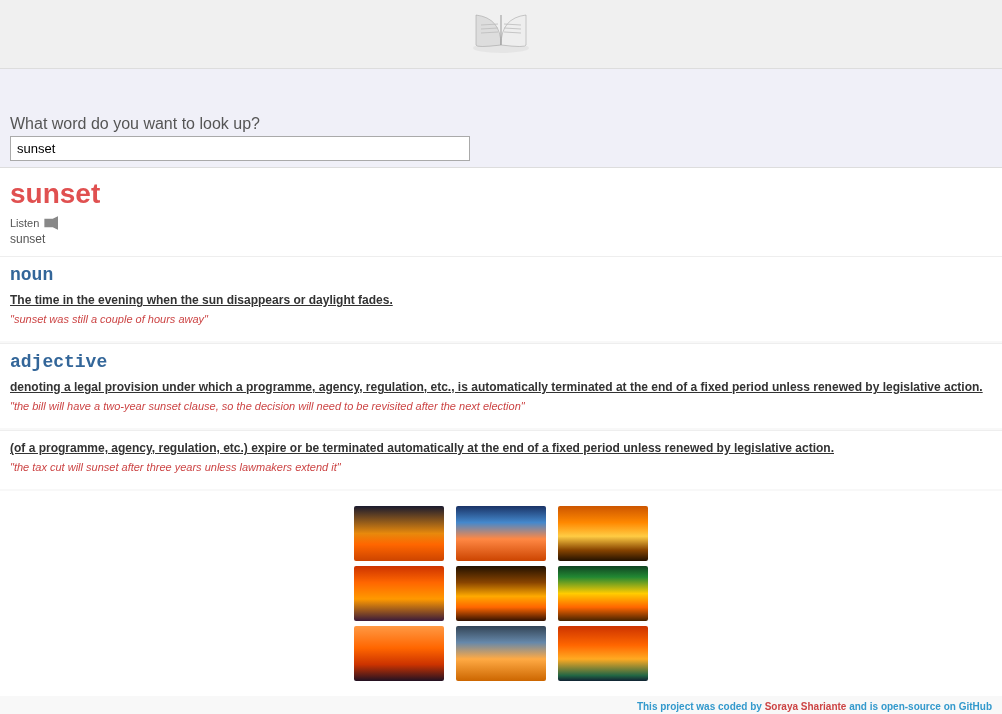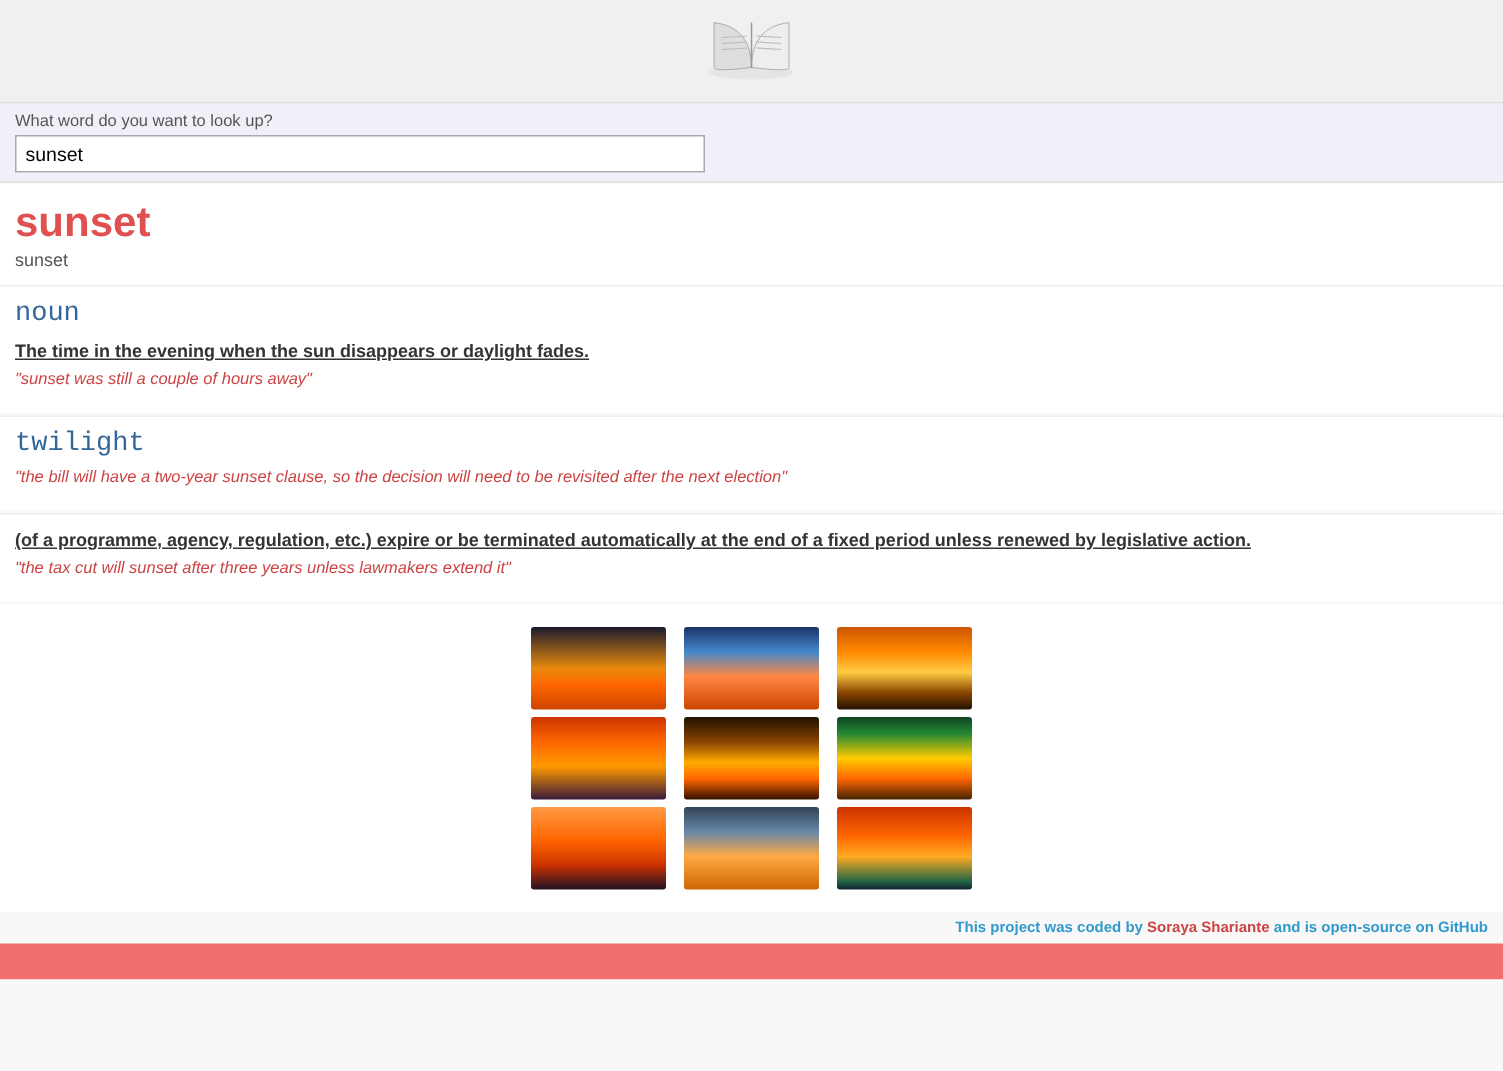--- a/index.html
+++ b/index.html
@@ -16,24 +16,25 @@
       font-size: 40px;
       line-height: 1;
     }
 
     .search-section {
       background: #f0f0f8;
       padding: 6px 10px;
       border-bottom: 1px solid #ddd;
     }
     .search-label {
-      font-size: 11px;
+      font-size: 16px;
       color: #555;
       margin-bottom: 3px;
       font-family: Arial, sans-serif;
+      margin-top: 40px;
     }
     .search-input {
       width: 460px;
       padding: 4px 6px;
       border: 1px solid #aaa;
       font-size: 13px;
       background: white;
       outline: none;
     }
 
@@ -74,21 +75,21 @@
       background: white;
       margin-bottom: 2px;
       padding: 8px 10px 10px;
       border-top: 1px solid #eee;
     }
 
     .pos-label {
       color: #336699;
       font-size: 18px;
       font-family: 'Courier New', monospace;
-      font-weight: normal;
+      font-weight: bold;
       margin-bottom: 6px;
     }
 
     .definition {
       font-size: 12px;
       color: #333;
       line-height: 1.5;
       margin-bottom: 4px;
       font-family: Arial, sans-serif;
       font-weight: bold;
@@ -189,31 +190,36 @@
   </div>
 </div>
 
 <div class="search-section">
   <div class="search-label">What word do you want to look up?</div>
   <input class="search-input" type="text" value="sunset" style="">
 </div>
 
 <div style="background:white; padding-bottom:2px;">
   <div class="word-title">sunset</div>
+  <div class="listen-section">
+    <span class="listen-label">Listen</span>
+    <span class="listen-icon"></span>
+  </div>
   <div class="word-phonetic">sunset</div>
 </div>
 
 <div class="section-block">
   <div class="pos-label">noun</div>
   <div class="definition">The time in the evening when the sun disappears or daylight fades.</div>
   <div class="example">"sunset was still a couple of hours away"</div>
 </div>
 
 <div class="section-block">
-  <div class="pos-label">twilight</div>
+  <div class="pos-label">adjective</div>
+  <div class="definition">denoting a legal provision under which a programme, agency, regulation, etc., is automatically terminated at the end of a fixed period unless renewed by legislative action.</div>
   <div class="example">"the bill will have a two-year sunset clause, so the decision will need to be revisited after the next election"</div>
 </div>
 
 <div class="section-block">
   <div class="definition">(of a programme, agency, regulation, etc.) expire or be terminated automatically at the end of a fixed period unless renewed by legislative action.</div>
   <div class="example">"the tax cut will sunset after three years unless lawmakers extend it"</div>
 </div>
 
 <div class="images-section">
   <div class="images-column">

